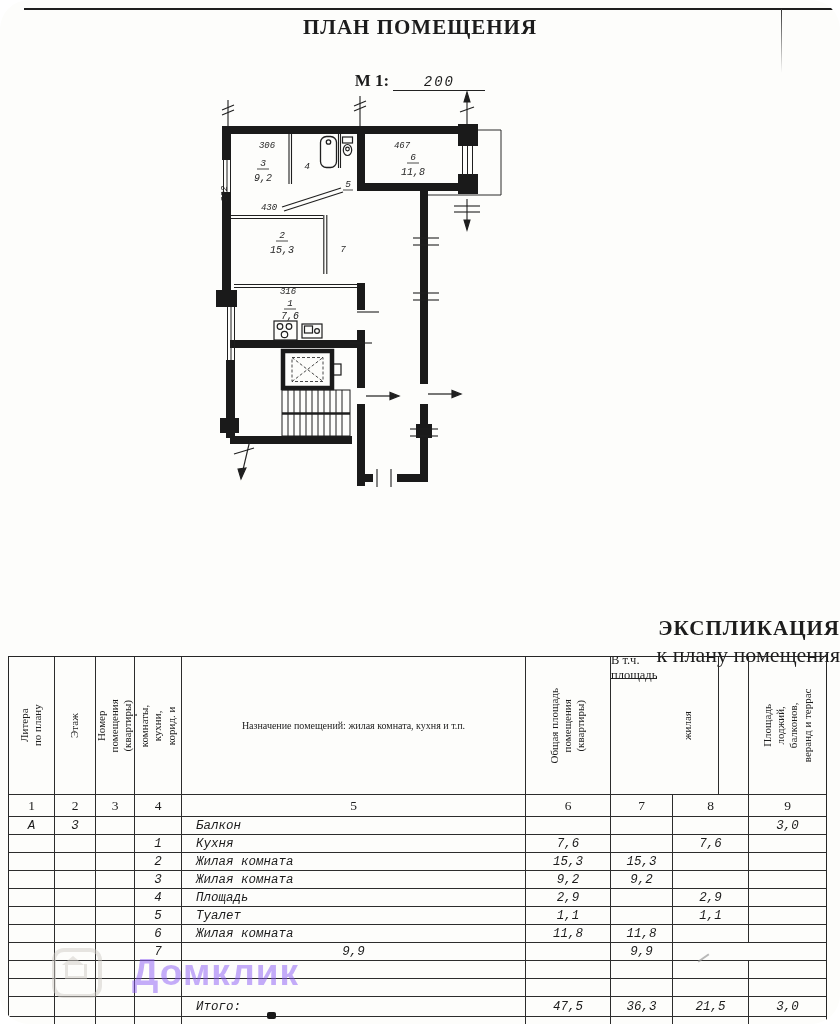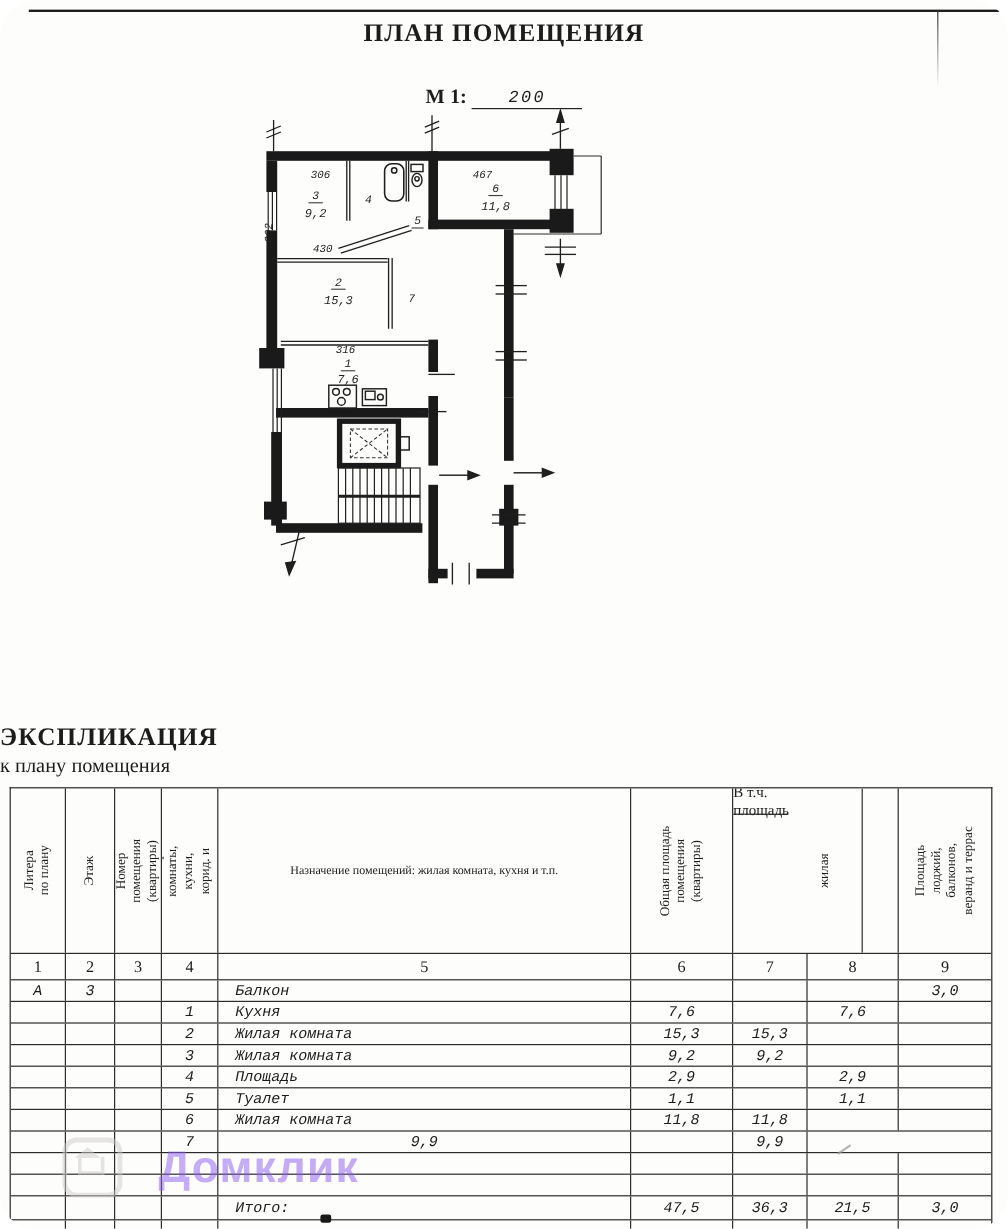--- a/index.html
+++ b/index.html
@@ -8,23 +8,23 @@
   .top-rule{position:absolute;left:24px;top:8px;width:809px;height:2px;background:#1e1e1e;}
   .right-rule{position:absolute;left:781px;top:9px;width:1px;height:64px;
         background:linear-gradient(#333,rgba(60,60,60,0));}
   
   .title-block{position:absolute;left:0;top:15px;width:100%;text-align:center;}
   .doc-title{font-size:21px;font-weight:bold;letter-spacing:1px;}
   .scale-line{margin-top:3px;font-size:17px;font-weight:bold;}
   .scale-val{display:inline-block;width:92px;border-bottom:1.6px solid #222;text-align:center;
         font-family:"Liberation Mono","DejaVu Sans Mono",monospace;font-style:italic;
         font-weight:normal;font-size:14px;letter-spacing:2px;vertical-align:bottom;margin-top:31px;}
-  .expl-head{position:absolute;left:0;top:602px;width:100%;text-align:left;}
+  .expl-head{position:absolute;left:0;top:616px;width:100%;text-align:right;}
   .expl-title{font-size:21px;font-weight:bold;letter-spacing:1px;}
-  .expl-sub{font-size:17px;margin-top:1px;}
+  .expl-sub{font-size:22px;margin-top:1px;}
   
   .plan-svg{position:absolute;left:170px;top:88px;}
   .plan-svg text{font-family:"Liberation Mono","DejaVu Sans Mono",monospace;
         font-style:italic;fill:#1f1f1f;}
   
   .expl-table{position:absolute;left:8px;top:656px;width:817px;
         border-top:1.4px solid #262626;border-left:1.2px solid #262626;border-right:1.2px solid #262626;}
   .trow{display:grid;grid-template-columns:46px 41px 39px 47px 344px 85px 62px 76px 77px;
         border-bottom:1px solid #2c2c2c;}
   .trow>div{border-right:1px solid #2c2c2c;overflow:hidden;}

